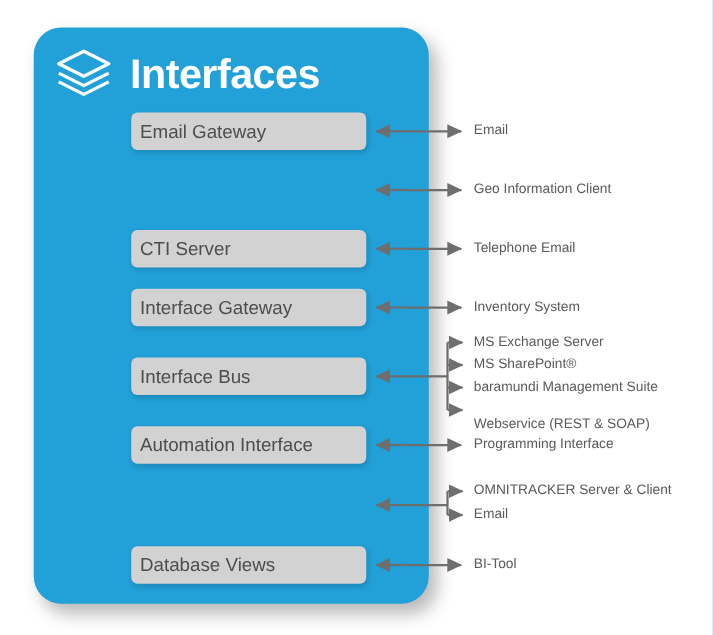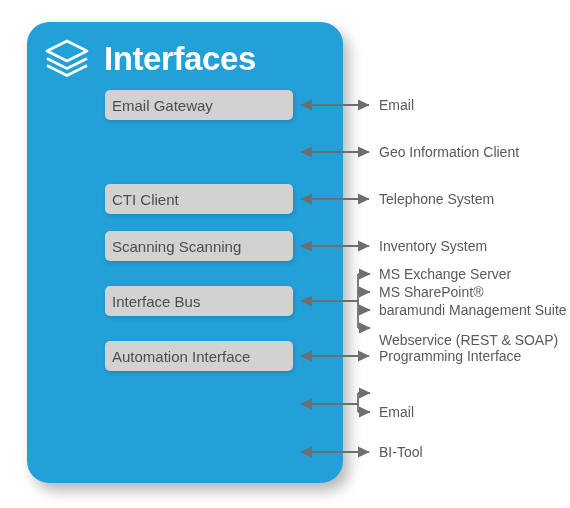--- a/index.html
+++ b/index.html
@@ -73,21 +73,21 @@
     font-size: 15px;
     white-space: nowrap;
     box-shadow: 1px 2px 4px rgba(0,0,0,0.14);
   }
 
   
   .tlabel {
     position: absolute;
     left: 379px;
     color: #5a5a5a;
-    font-size: 14px;
+    font-size: 11px;
     white-space: nowrap;
     line-height: 1;
     transform: translateY(-50%);
   }
 
   
   #connectors {
     position: absolute;
     left: 0;
     top: 0;
@@ -107,37 +107,39 @@
     <svg id="layers-icon" viewBox="0 0 46 40">
       <polygon points="23,3 43,13 23,23 3,13" fill="none" stroke="#ffffff" stroke-width="2.6" stroke-linejoin="round"></polygon>
       <polyline points="3,20.5 23,30.5 43,20.5" fill="none" stroke="#ffffff" stroke-width="2.6" stroke-linejoin="round"></polyline>
       <polyline points="3,27.5 23,37.5 43,27.5" fill="none" stroke="#ffffff" stroke-width="2.6" stroke-linejoin="round"></polyline>
     </svg>
     <div id="header-title">Interfaces</div>
   </div>
 
   <div class="ifbox" style="top:90px">Email Gateway</div>
 
-  <div class="ifbox" style="top:184px">CTI Client</div>
-  <div class="ifbox" style="top:231px">Scanning Scanning</div>
+  <div class="ifbox" style="top:184px">CTI Server</div>
+  <div class="ifbox" style="top:231px">Interface Gateway</div>
   <div class="ifbox" style="top:341px">Automation Interface</div>
   <div class="ifbox" style="top:286px">Interface Bus</div>
+  <div class="ifbox" style="top:437px">Database Views</div>
 
   <div class="tlabel" style="top:105px">Email</div>
   <div class="tlabel" style="top:152px">Geo Information Client</div>
-  <div class="tlabel" style="top:199px">Telephone System</div>
+  <div class="tlabel" style="top:199px">Telephone Email</div>
   <div class="tlabel" style="top:246px">Inventory System</div>
 
   <div class="tlabel" style="top:274px">MS Exchange Server</div>
   <div class="tlabel" style="top:292px"><span>MS SharePoint®</span></div>
   <div class="tlabel" style="top:310px">baramundi Management Suite</div>
   <div class="tlabel" style="top:340px">Webservice (REST &amp; SOAP)</div>
 
   <div class="tlabel" style="top:356px">Programming Interface</div>
 
+  <div class="tlabel" style="top:393px">OMNITRACKER Server &amp; Client</div>
   <div class="tlabel" style="top:412px">Email</div>
 
   <div class="tlabel" style="top:452px">BI-Tool</div>
 
   <svg id="connectors">
     <defs>
       <marker id="ah-right" markerWidth="7" markerHeight="7" refX="6.2" refY="3.5" orient="auto">
         <path d="M0,0.4 L6.6,3.5 L0,6.6 Z" fill="#6e6e6e"></path>
       </marker>
       <marker id="ah-left" markerWidth="7" markerHeight="7" refX="6.2" refY="3.5" orient="auto">

